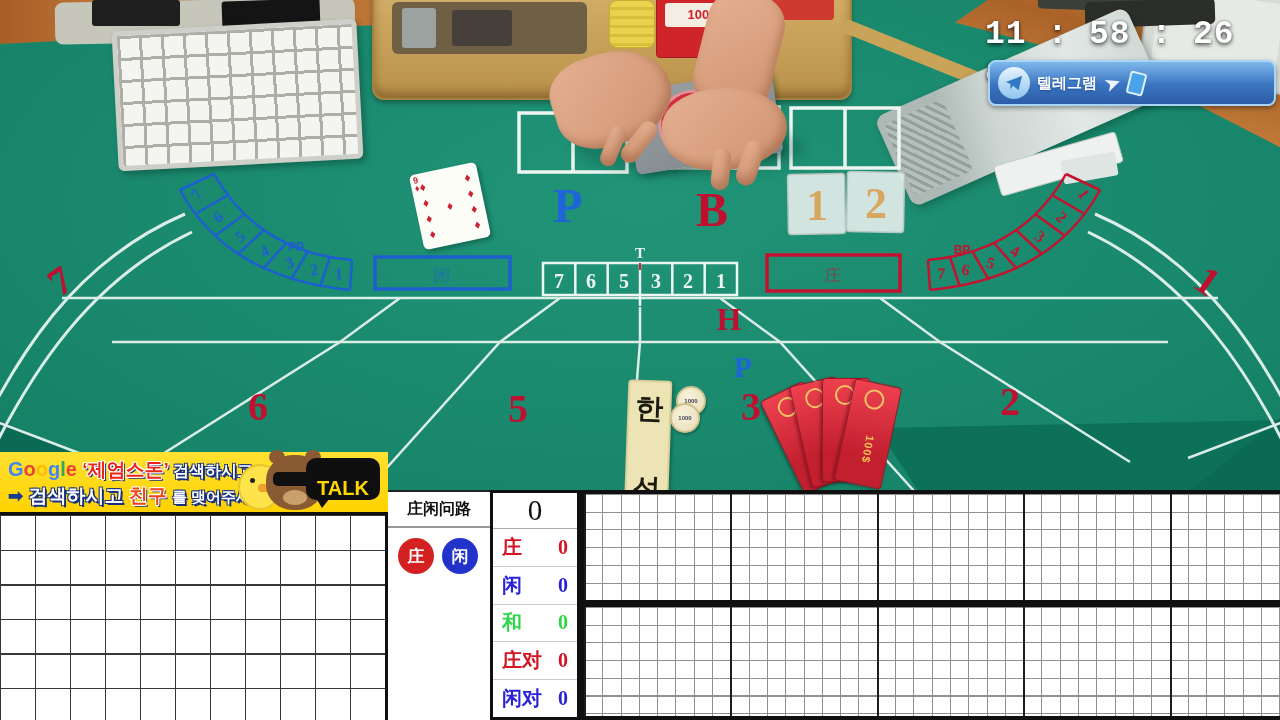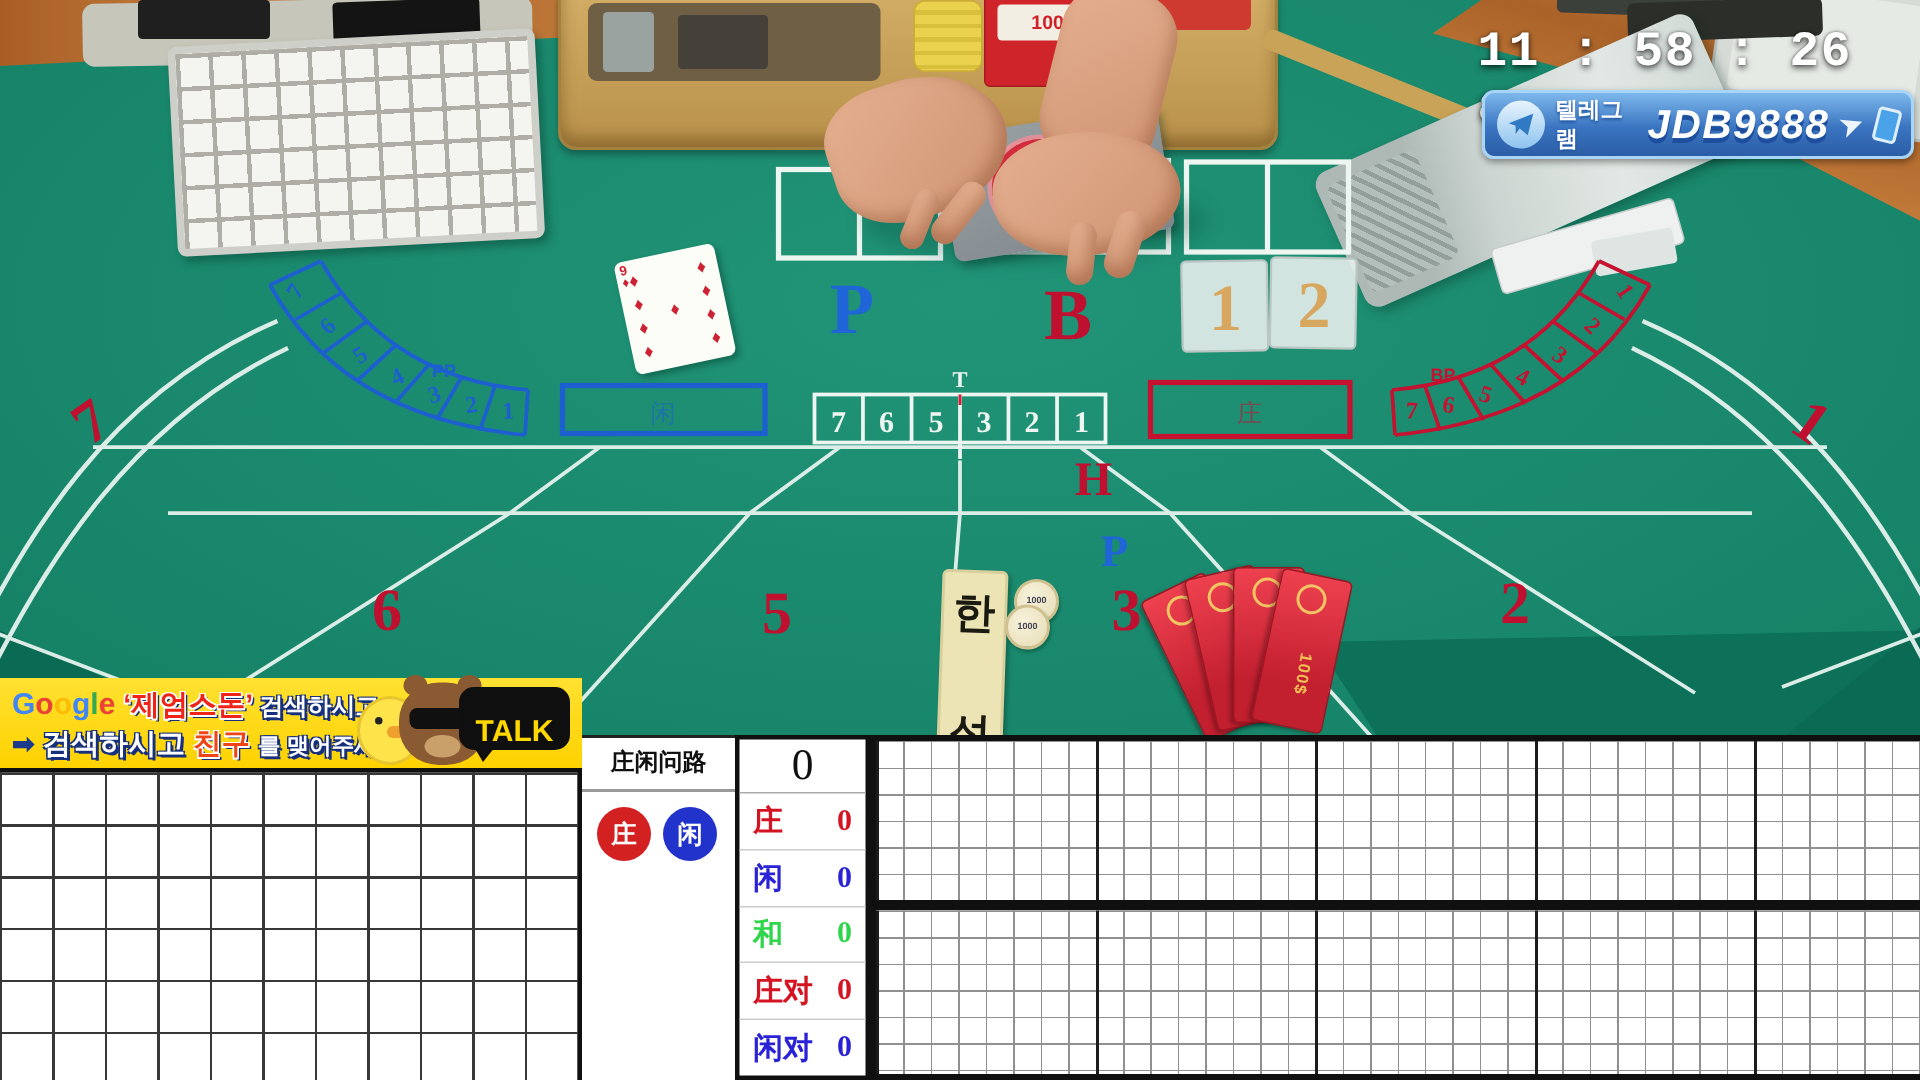--- a/index.html
+++ b/index.html
@@ -381,21 +381,20 @@
   <div class="abs skin finger-r2"></div>
 
   <div class="abs clock">11 : 58 : 26 am</div>
   <div class="abs tg">
     <div class="tg-circle">
       <svg width="18" height="18" viewBox="0 0 20 20">
           <polygon points="1,9 19,2 15,18 9,13 6,17 6,11" fill="#2f7ac2"></polygon>
         </svg>
     </div>
     <span class="tg-label">텔레그램</span>
-    <span class="tg-handle">JDB9888</span>
     <span class="tg-plane2">➤</span>
     <span class="tg-phone"></span>
   </div>
 
   <div class="abs kakao">
     <div class="kb-line kb1">
       <span class="glogo"><span class="g-blue">G</span><span class="g-red">o</span><span class="g-yellow">o</span><span class="g-blue">g</span><span class="g-green">l</span><span class="g-red">e</span></span>
       <span class="kb-quote">‘제엄스돈’</span>
       <span class="kb-white">검색하시고</span>
     </div>

